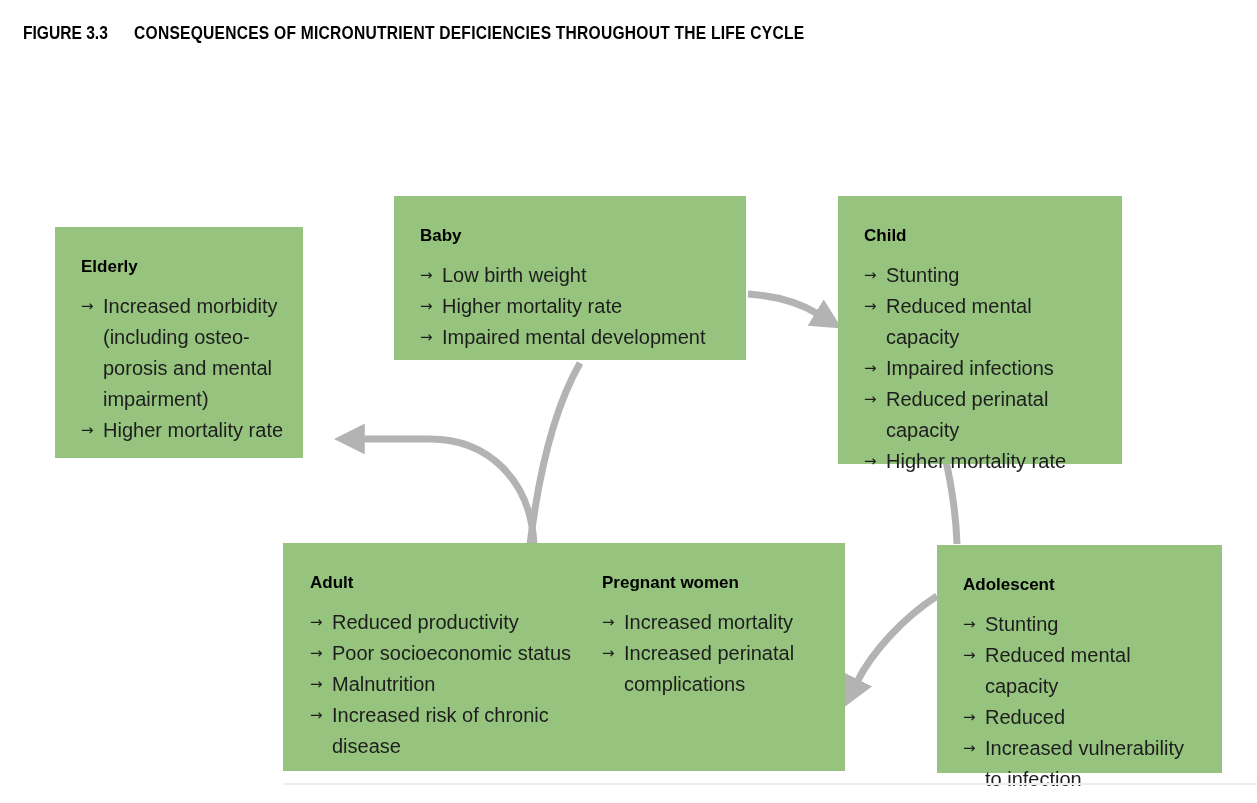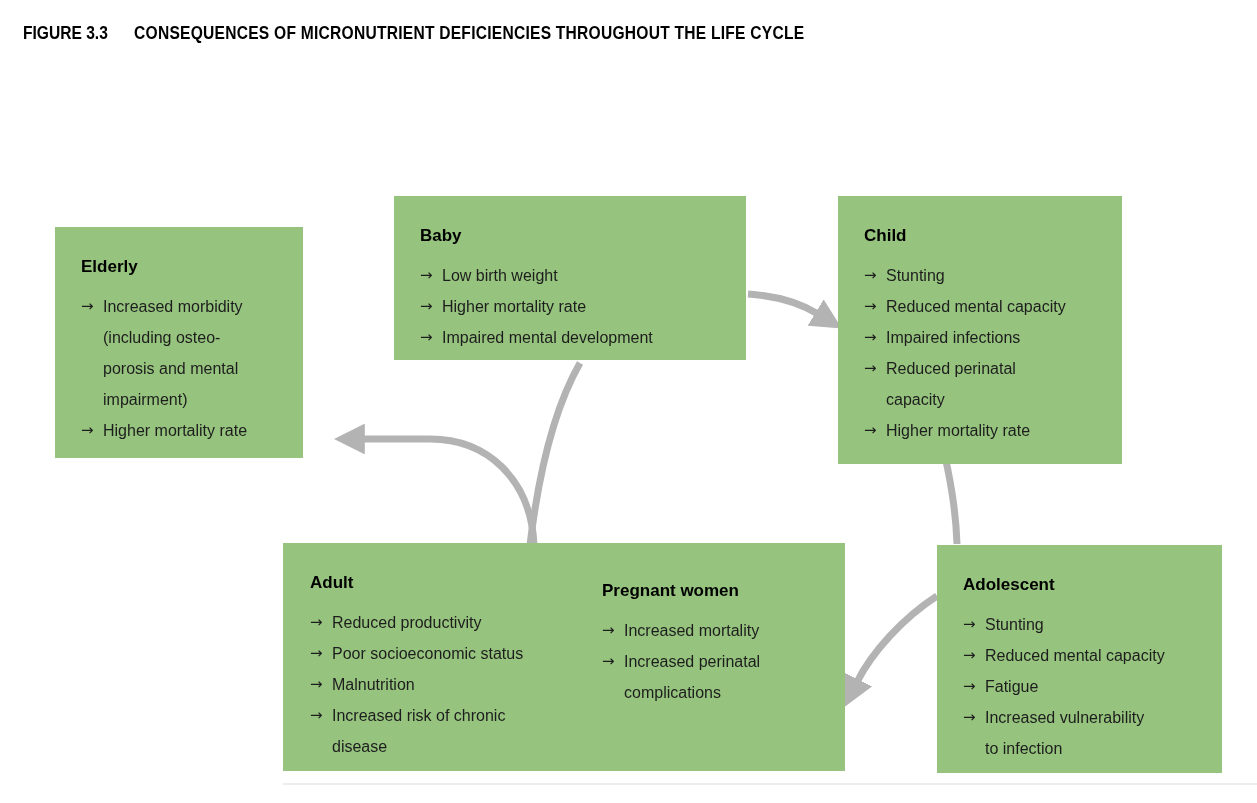--- a/index.html
+++ b/index.html
@@ -45,25 +45,25 @@
   }
   ul.items{list-style:none;margin:0;padding:0;}
   ul.items li{display:flex;align-items:flex-start;}
   .bullet{
     flex:0 0 22px;width:22px;
     font-family:"DejaVu Sans",sans-serif;
     font-size:15px;line-height:31px;color:var(--text);
   }
   .item-text{
     white-space:pre-line;
-    font-size:16px;line-height:31px;color:var(--text);
+    font-size:20px;line-height:31px;color:var(--text);
   }
   
   #box-adult-pregnant .col-adult{left:27px;width:285px;}
-  #box-adult-pregnant .col-pregnant{left:319px;width:230px;margin-top:8px;}
+  #box-adult-pregnant .col-pregnant{left:319px;width:230px;}
   
   .page-edge{
     position:absolute;left:283px;top:783px;width:974px;height:2px;
     background:var(--faint-line);
   }
 </style>
 </head>
 <body>
 
 <div class="fig-header">
@@ -197,21 +197,21 @@
       <li>
         <span class="bullet">→</span>
         <span class="item-text">Stunting</span>
       </li>
       <li>
         <span class="bullet">→</span>
         <span class="item-text">Reduced mental capacity</span>
       </li>
       <li>
         <span class="bullet">→</span>
-        <span class="item-text">Fatigue</span>
+        <span class="item-text">Reduced</span>
       </li>
       <li>
         <span class="bullet">→</span>
         <span class="item-text">Increased vulnerability
 to infection</span>
       </li>
     </ul>
   </div>
 </div>
 

